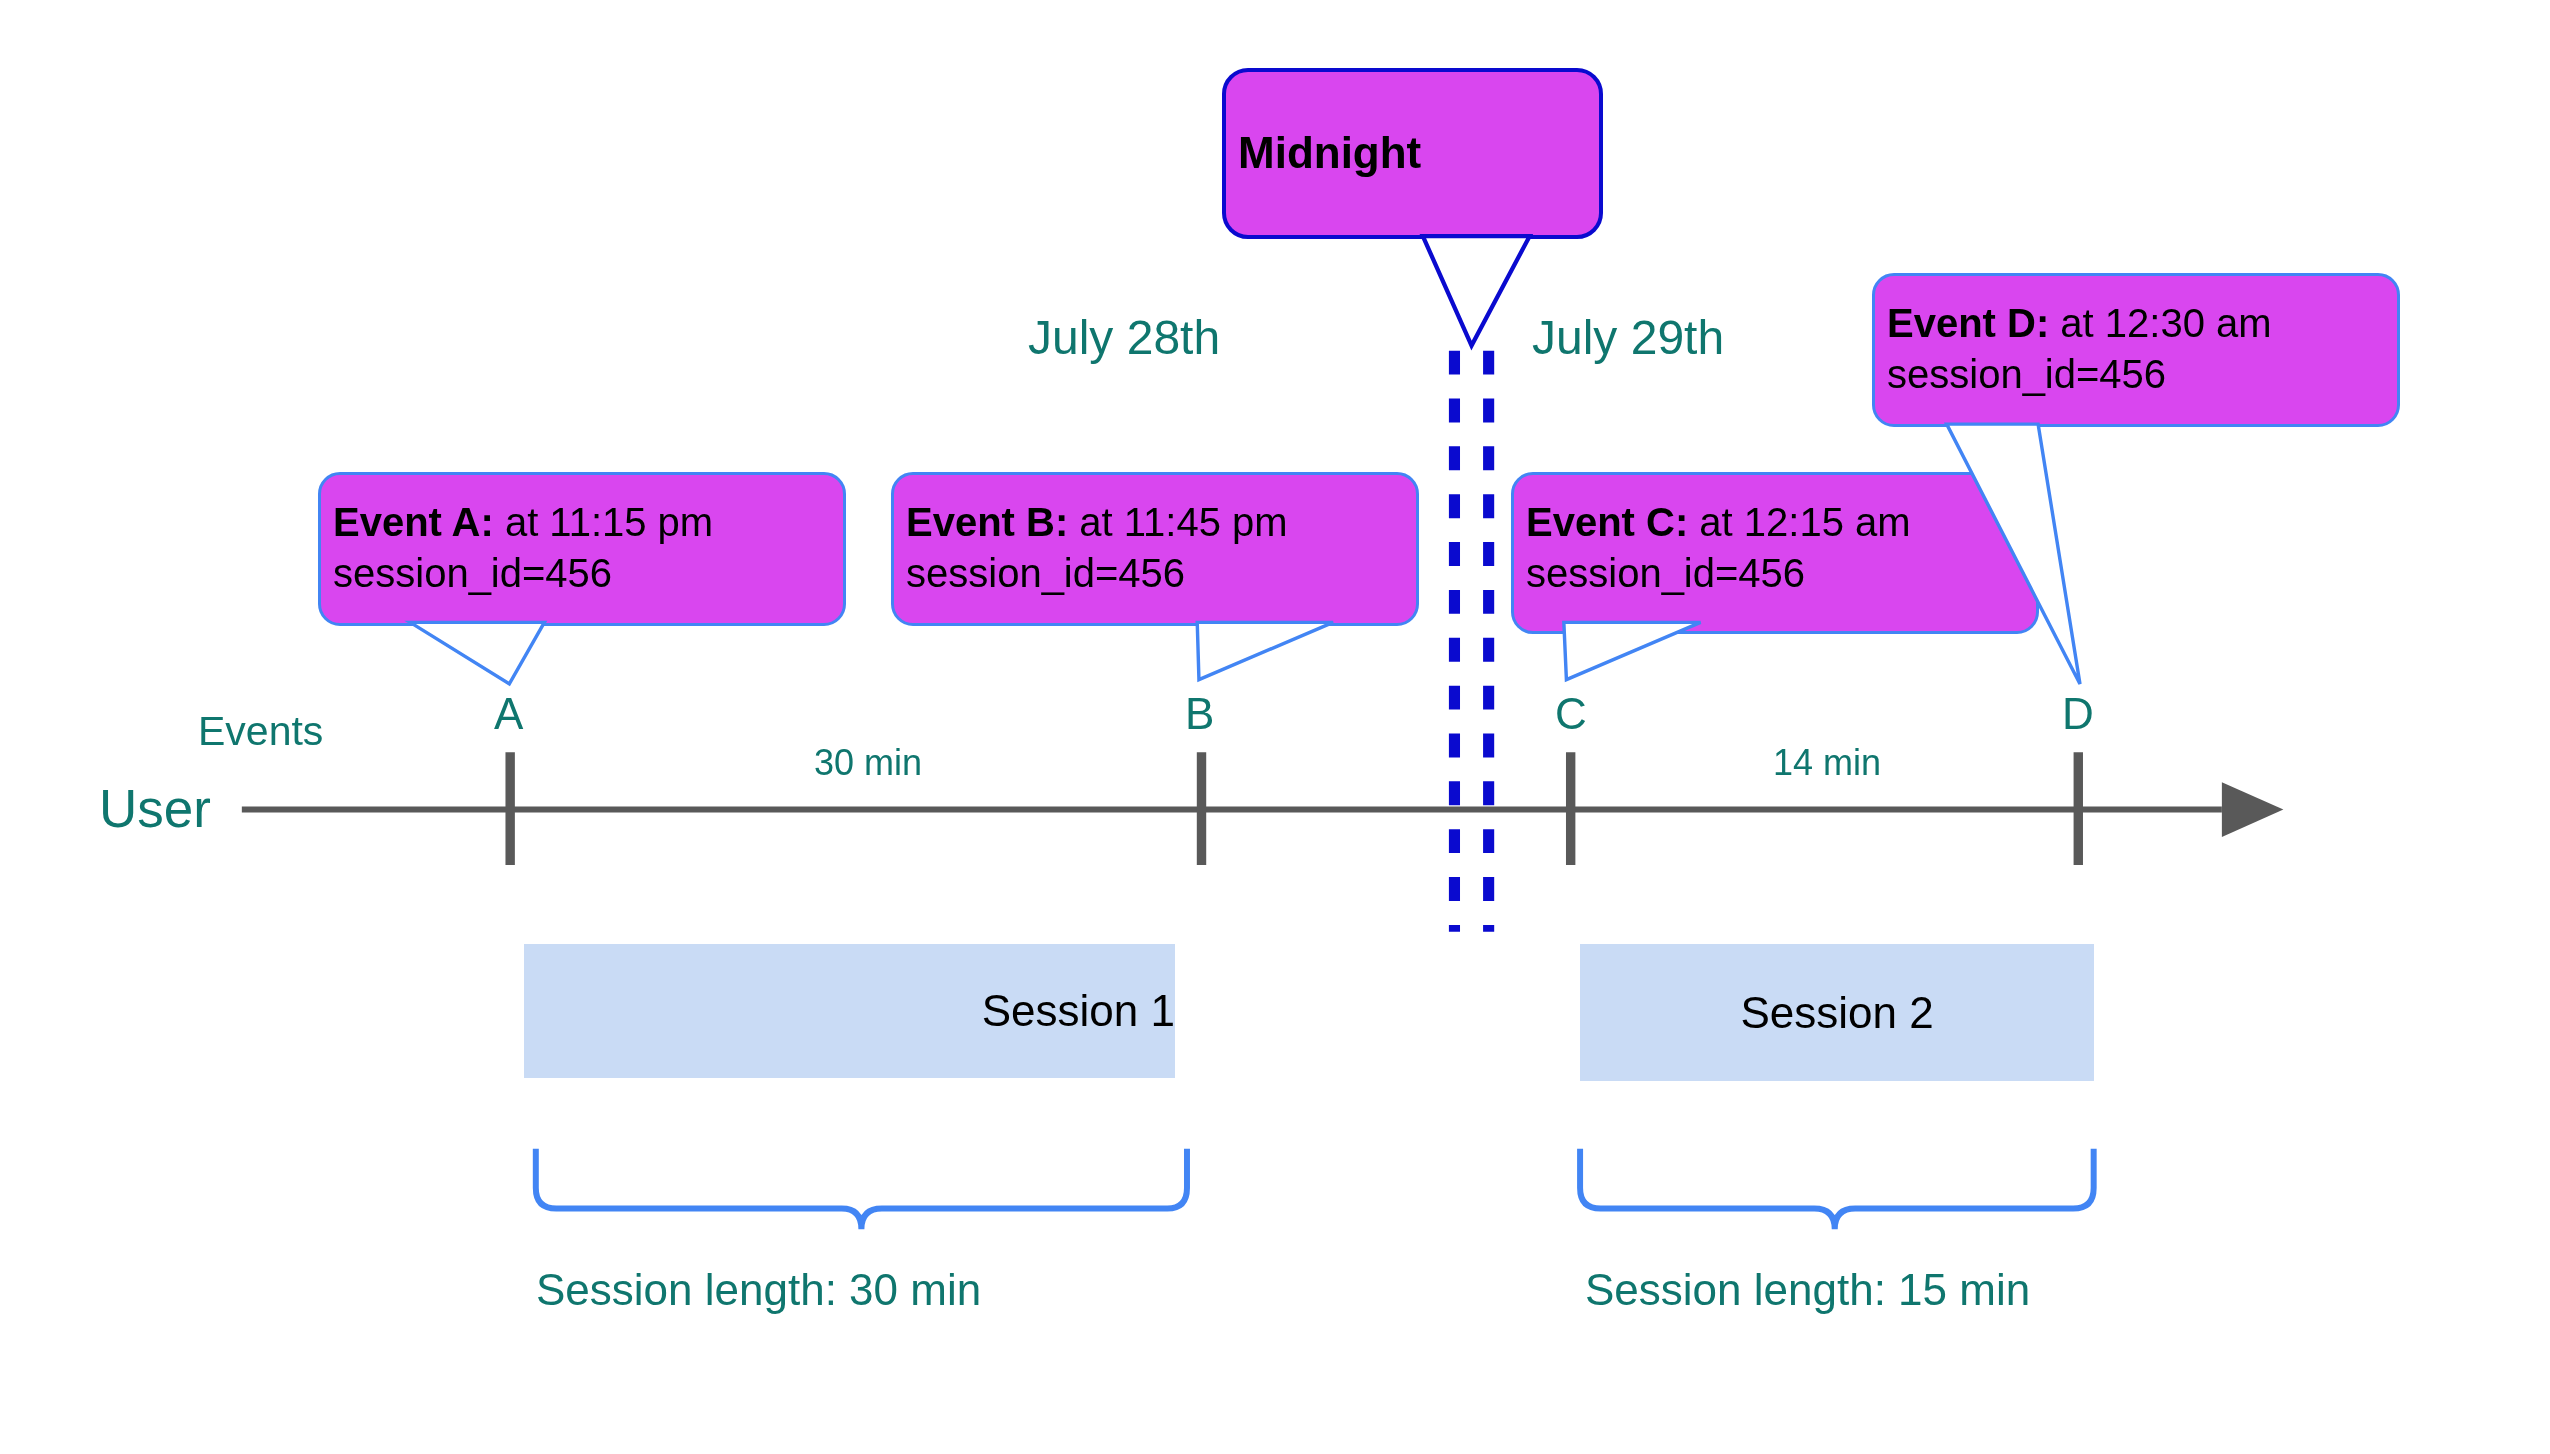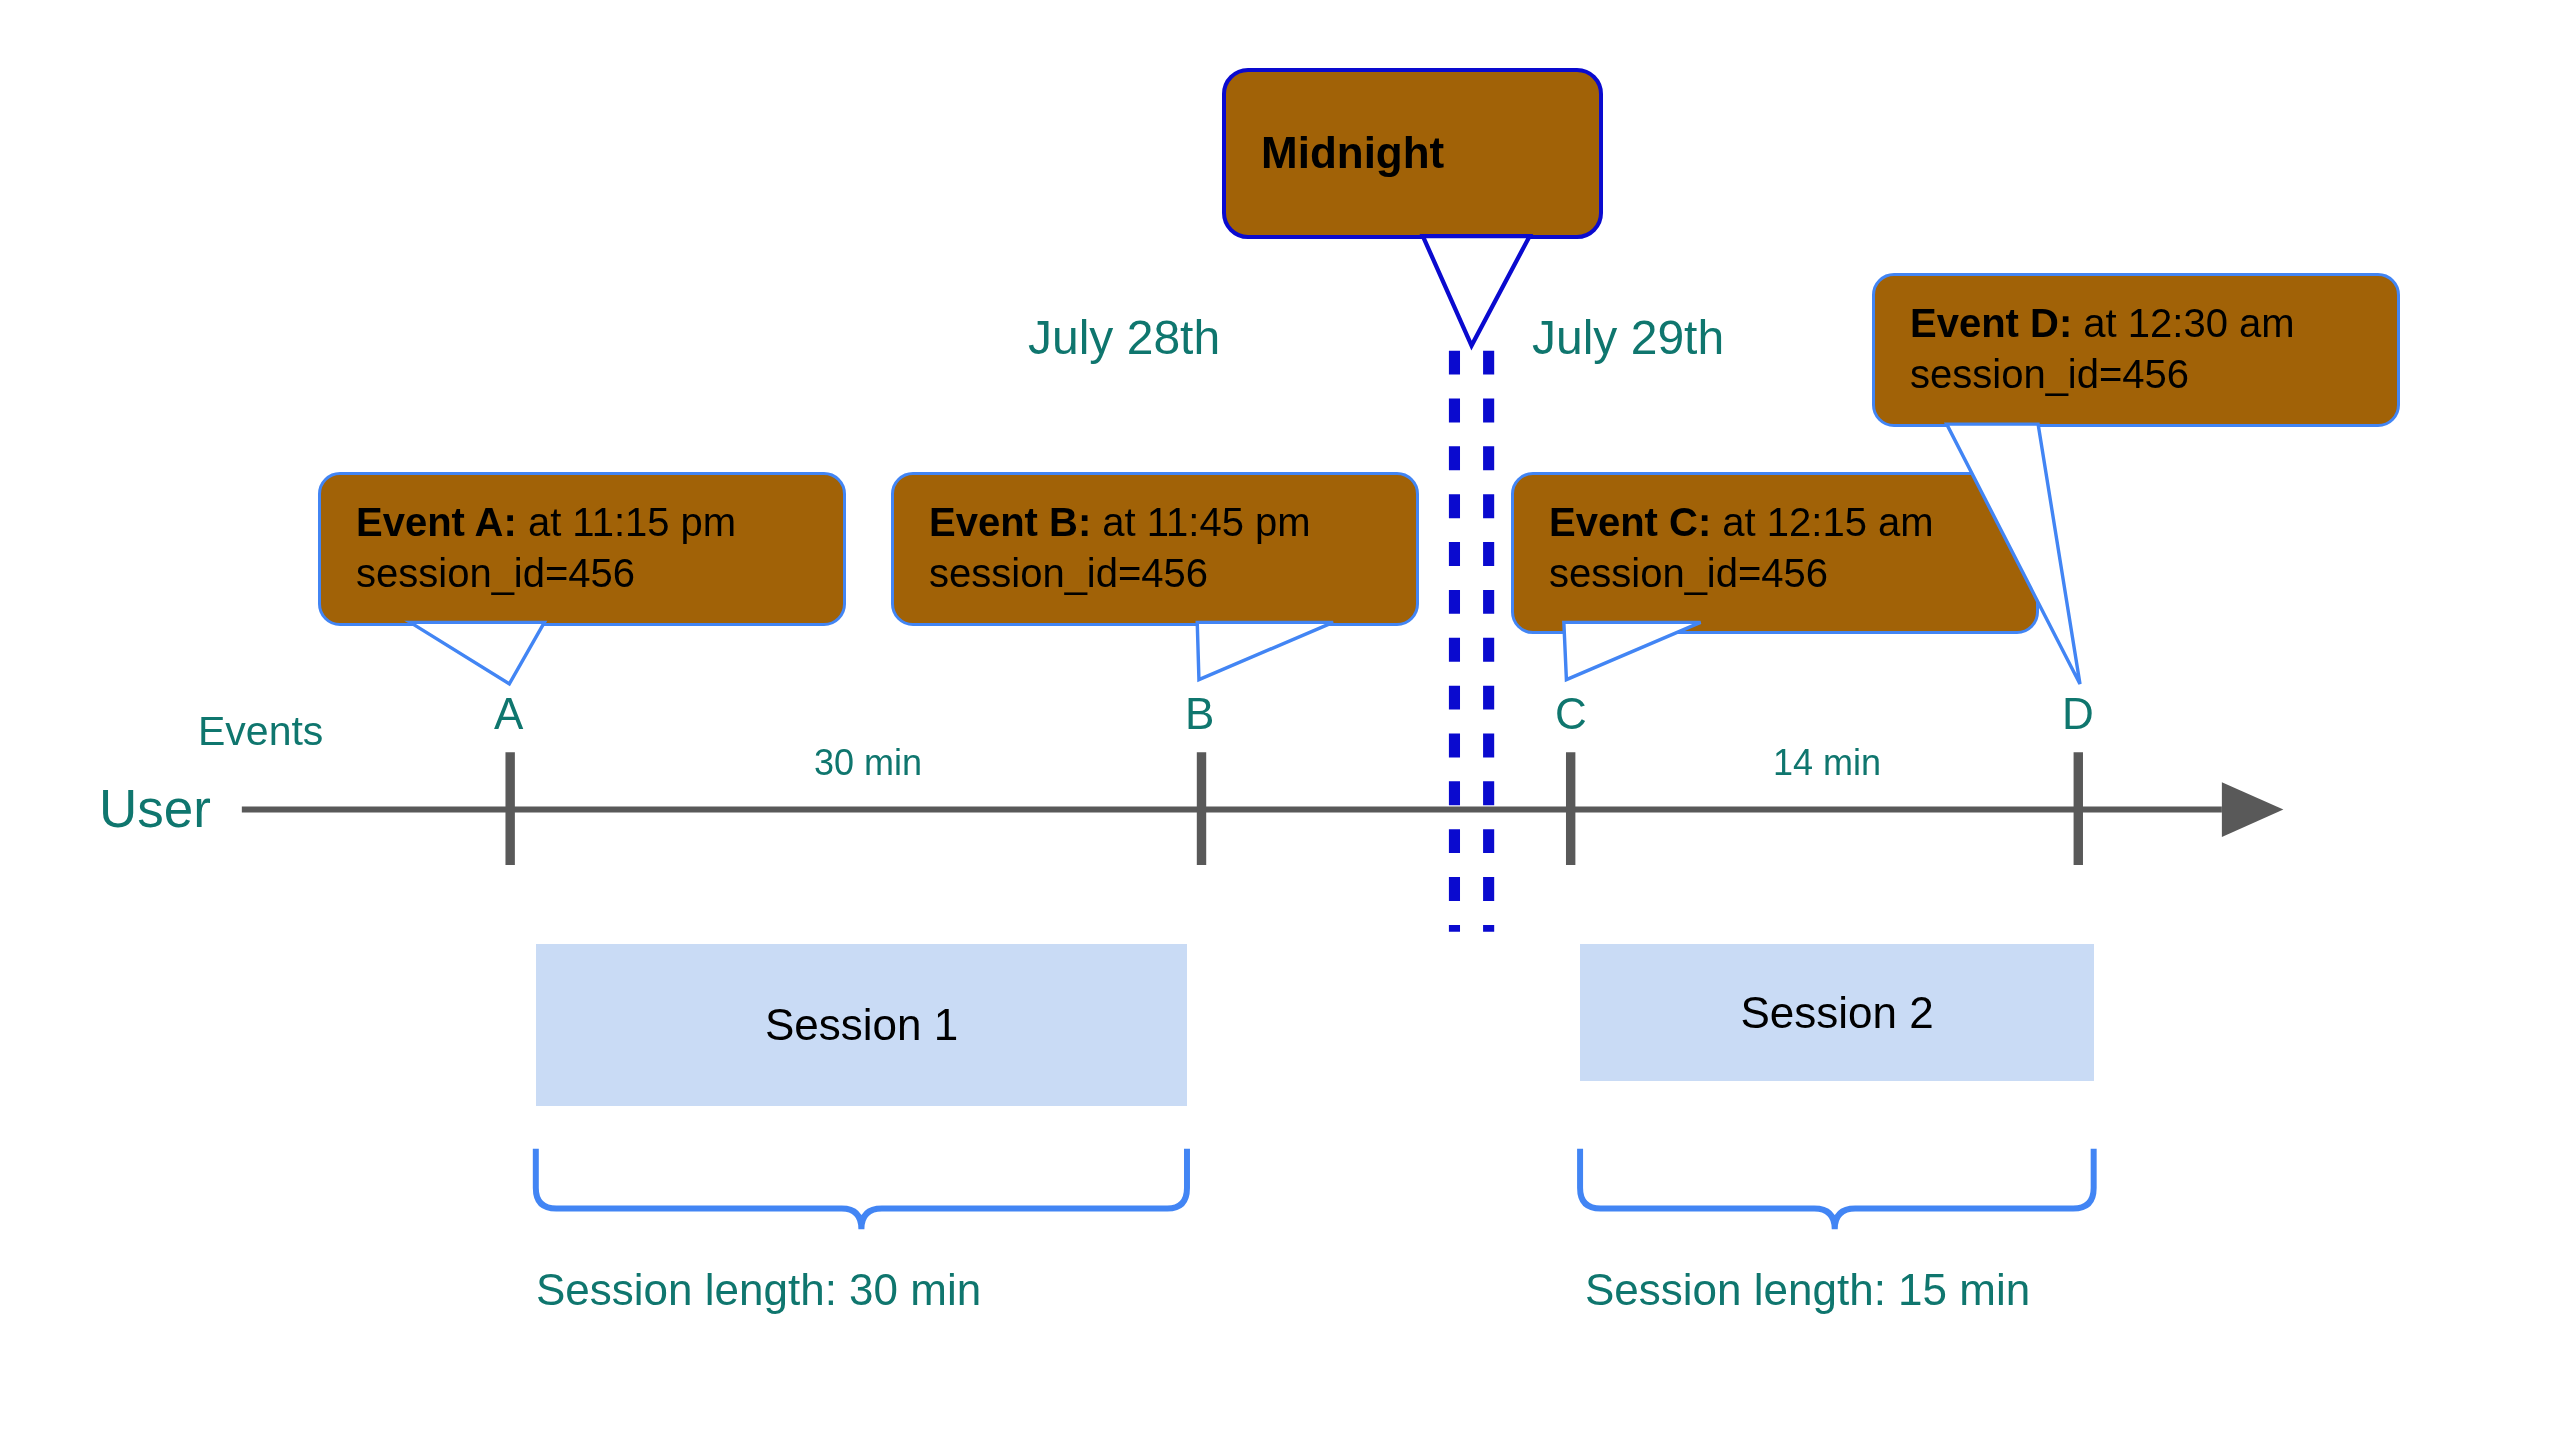--- a/index.html
+++ b/index.html
@@ -23,24 +23,24 @@
   .txt {
     position: absolute;
     white-space: nowrap;
     color: #0f766e;
     line-height: 1.15;
   }
   
   .callout {
     position: absolute;
     box-sizing: border-box;
-    background: #a16207;
+    background: #d946ef;
     border: 3.4px solid #4285F4;
     border-radius: 22px;
-    padding: 22px 26px 22px 35px;
+    padding: 22px 26px 22px 12px;
     font-size: 40px;
     line-height: 1.28;
     color: #000000;
     z-index: 30;
   }
   .callout.strong-blue {
     border-color: #0A0ACF;
     border-width: 4.3px;
     border-radius: 26px;
   }
@@ -114,21 +114,21 @@
              L 1849 1390
              Q 1849 1414 1873 1414
              L 2123 1414
              Q 2147 1414 2147 1438
              Q 2147 1414 2171 1414
              L 2426 1414
              Q 2450 1414 2450 1390
              L 2450 1344"></path>
   </svg>
 
-  <div class="session-box" style="left:536px; top:944px; width:651px; height:162px;">
+  <div class="session-box" style="left:524px; top:944px; width:651px; height:134px;justify-content:flex-end;">
     <span>Session 1</span>
   </div>
   <div class="session-box" style="left:1580px; top:944px; width:514px; height:137px;">
     <span>Session 2</span>
   </div>
 
   <div class="txt lbl-user" style="left:75px; top:779px;margin-left:24px;">User</div>
 
   <div class="txt lbl-events" style="left:198px; top:708px;">Events</div>
 

